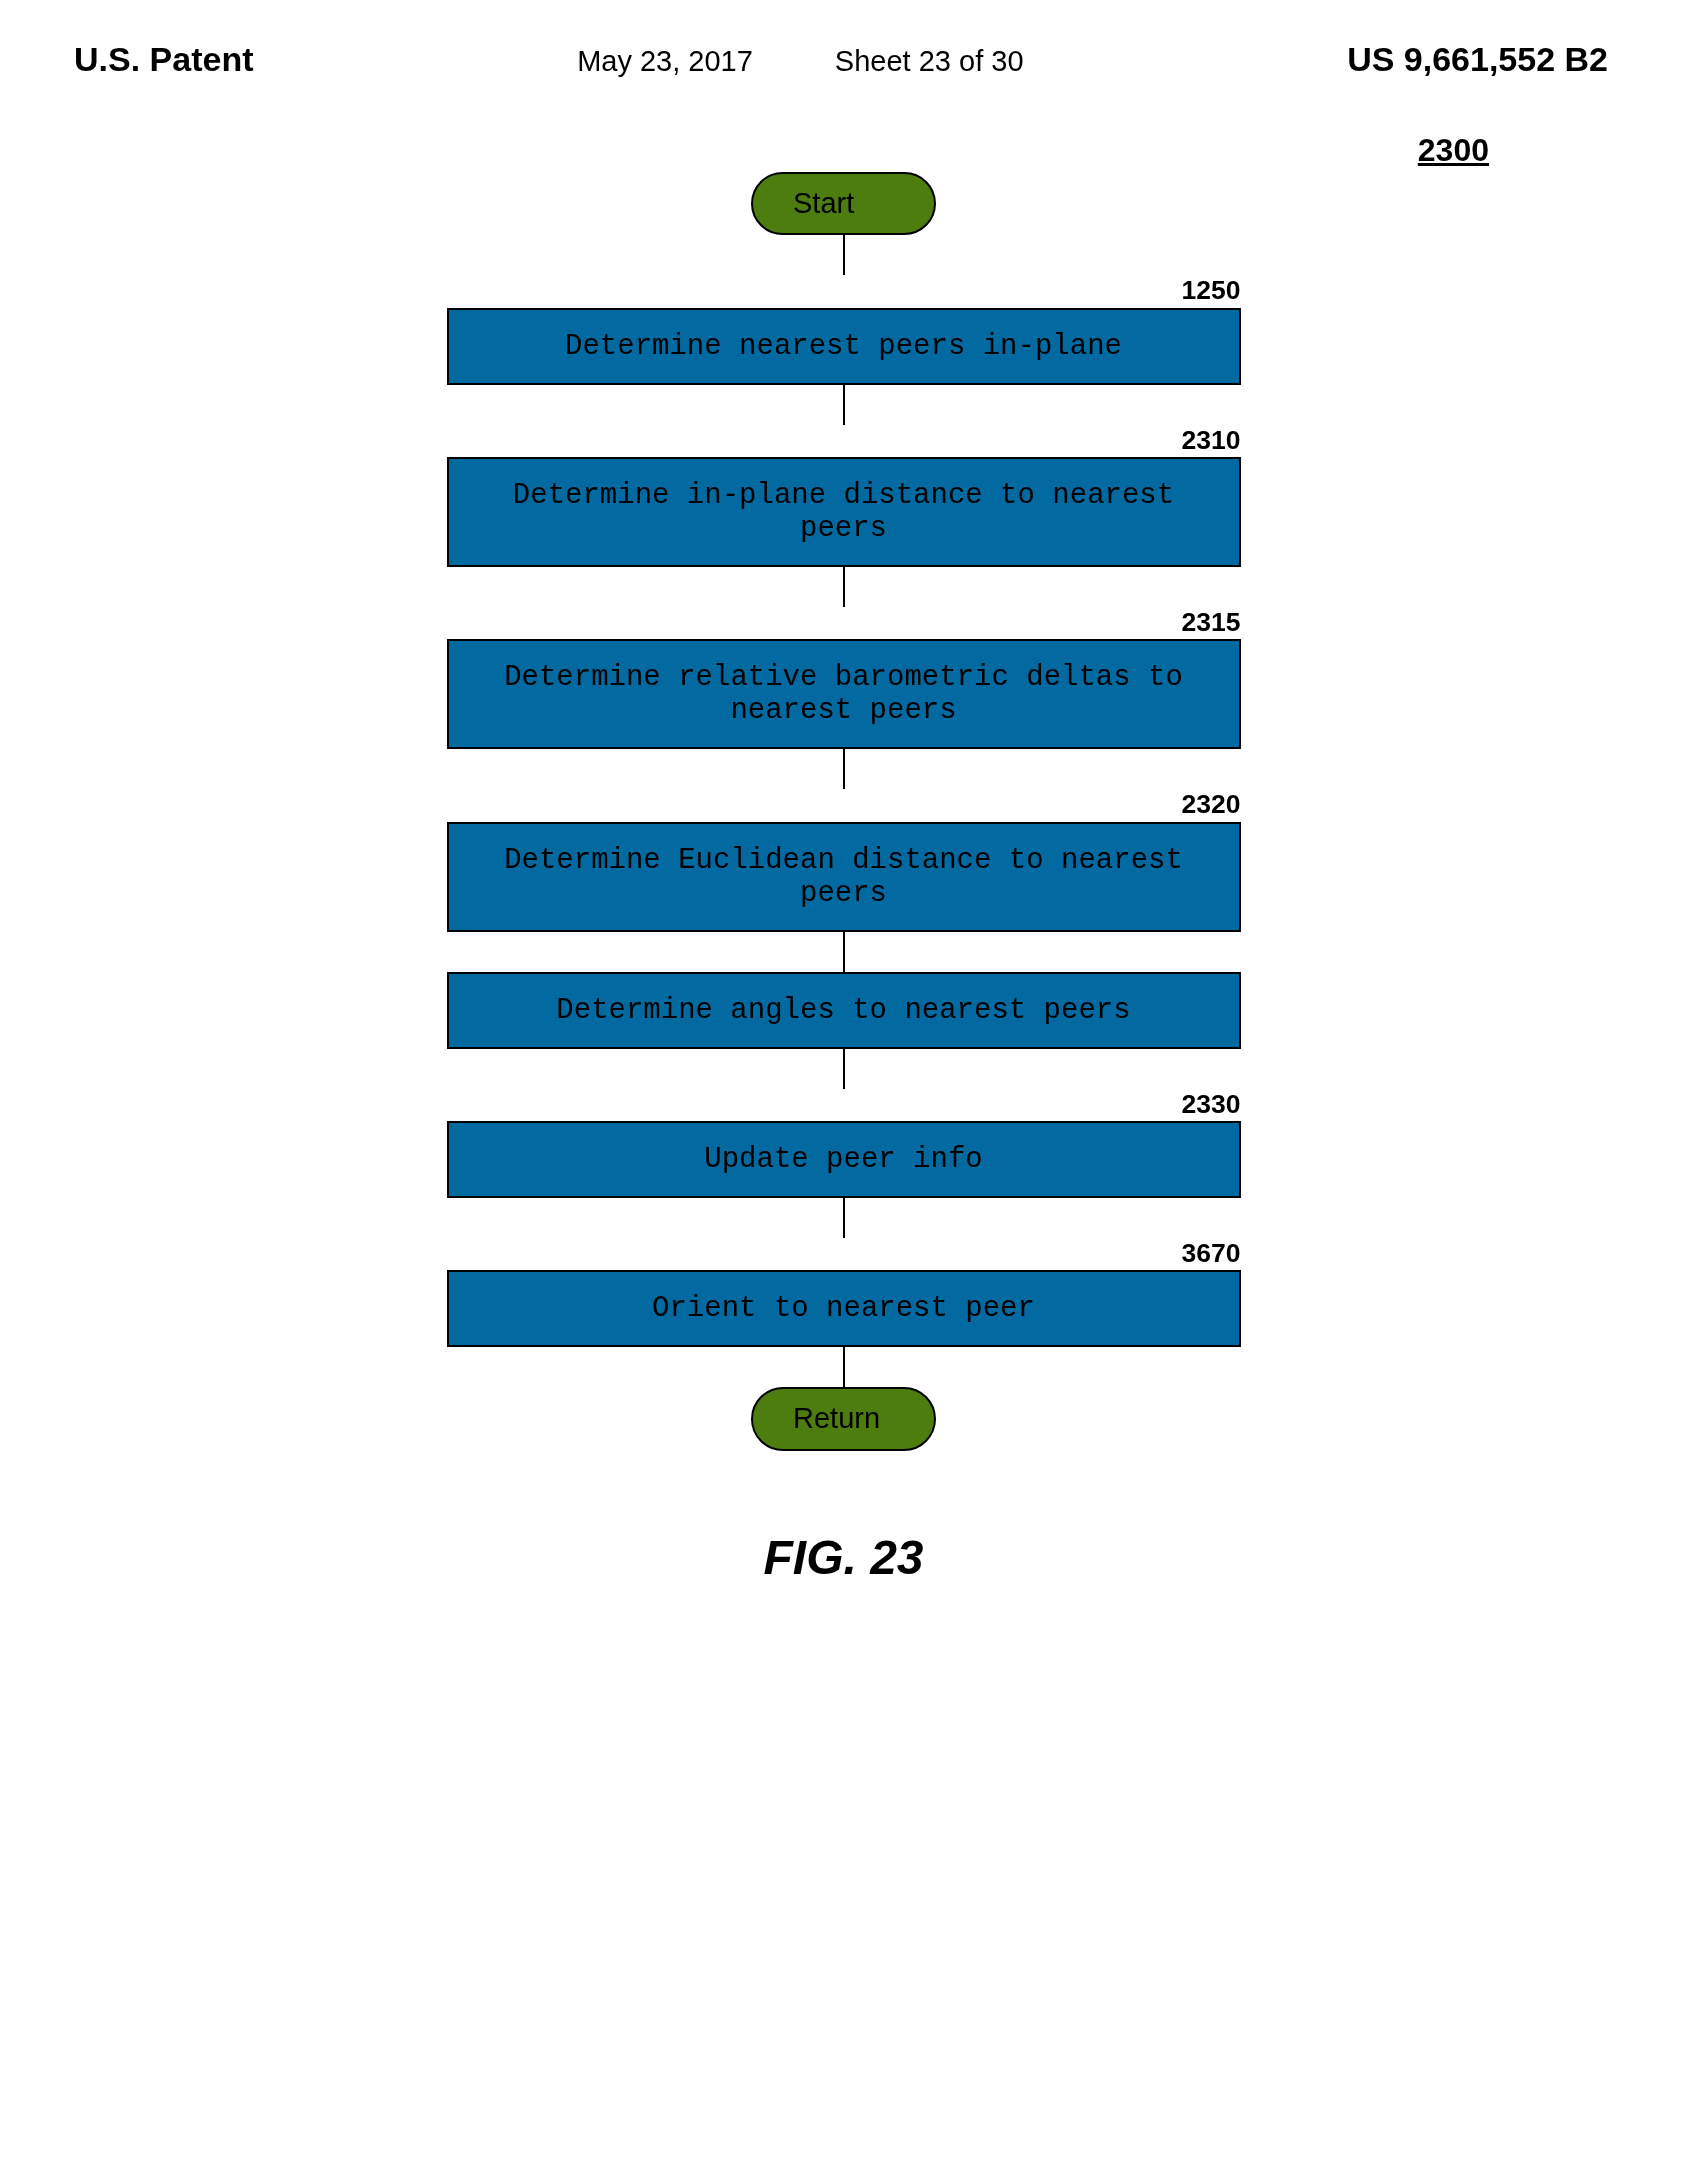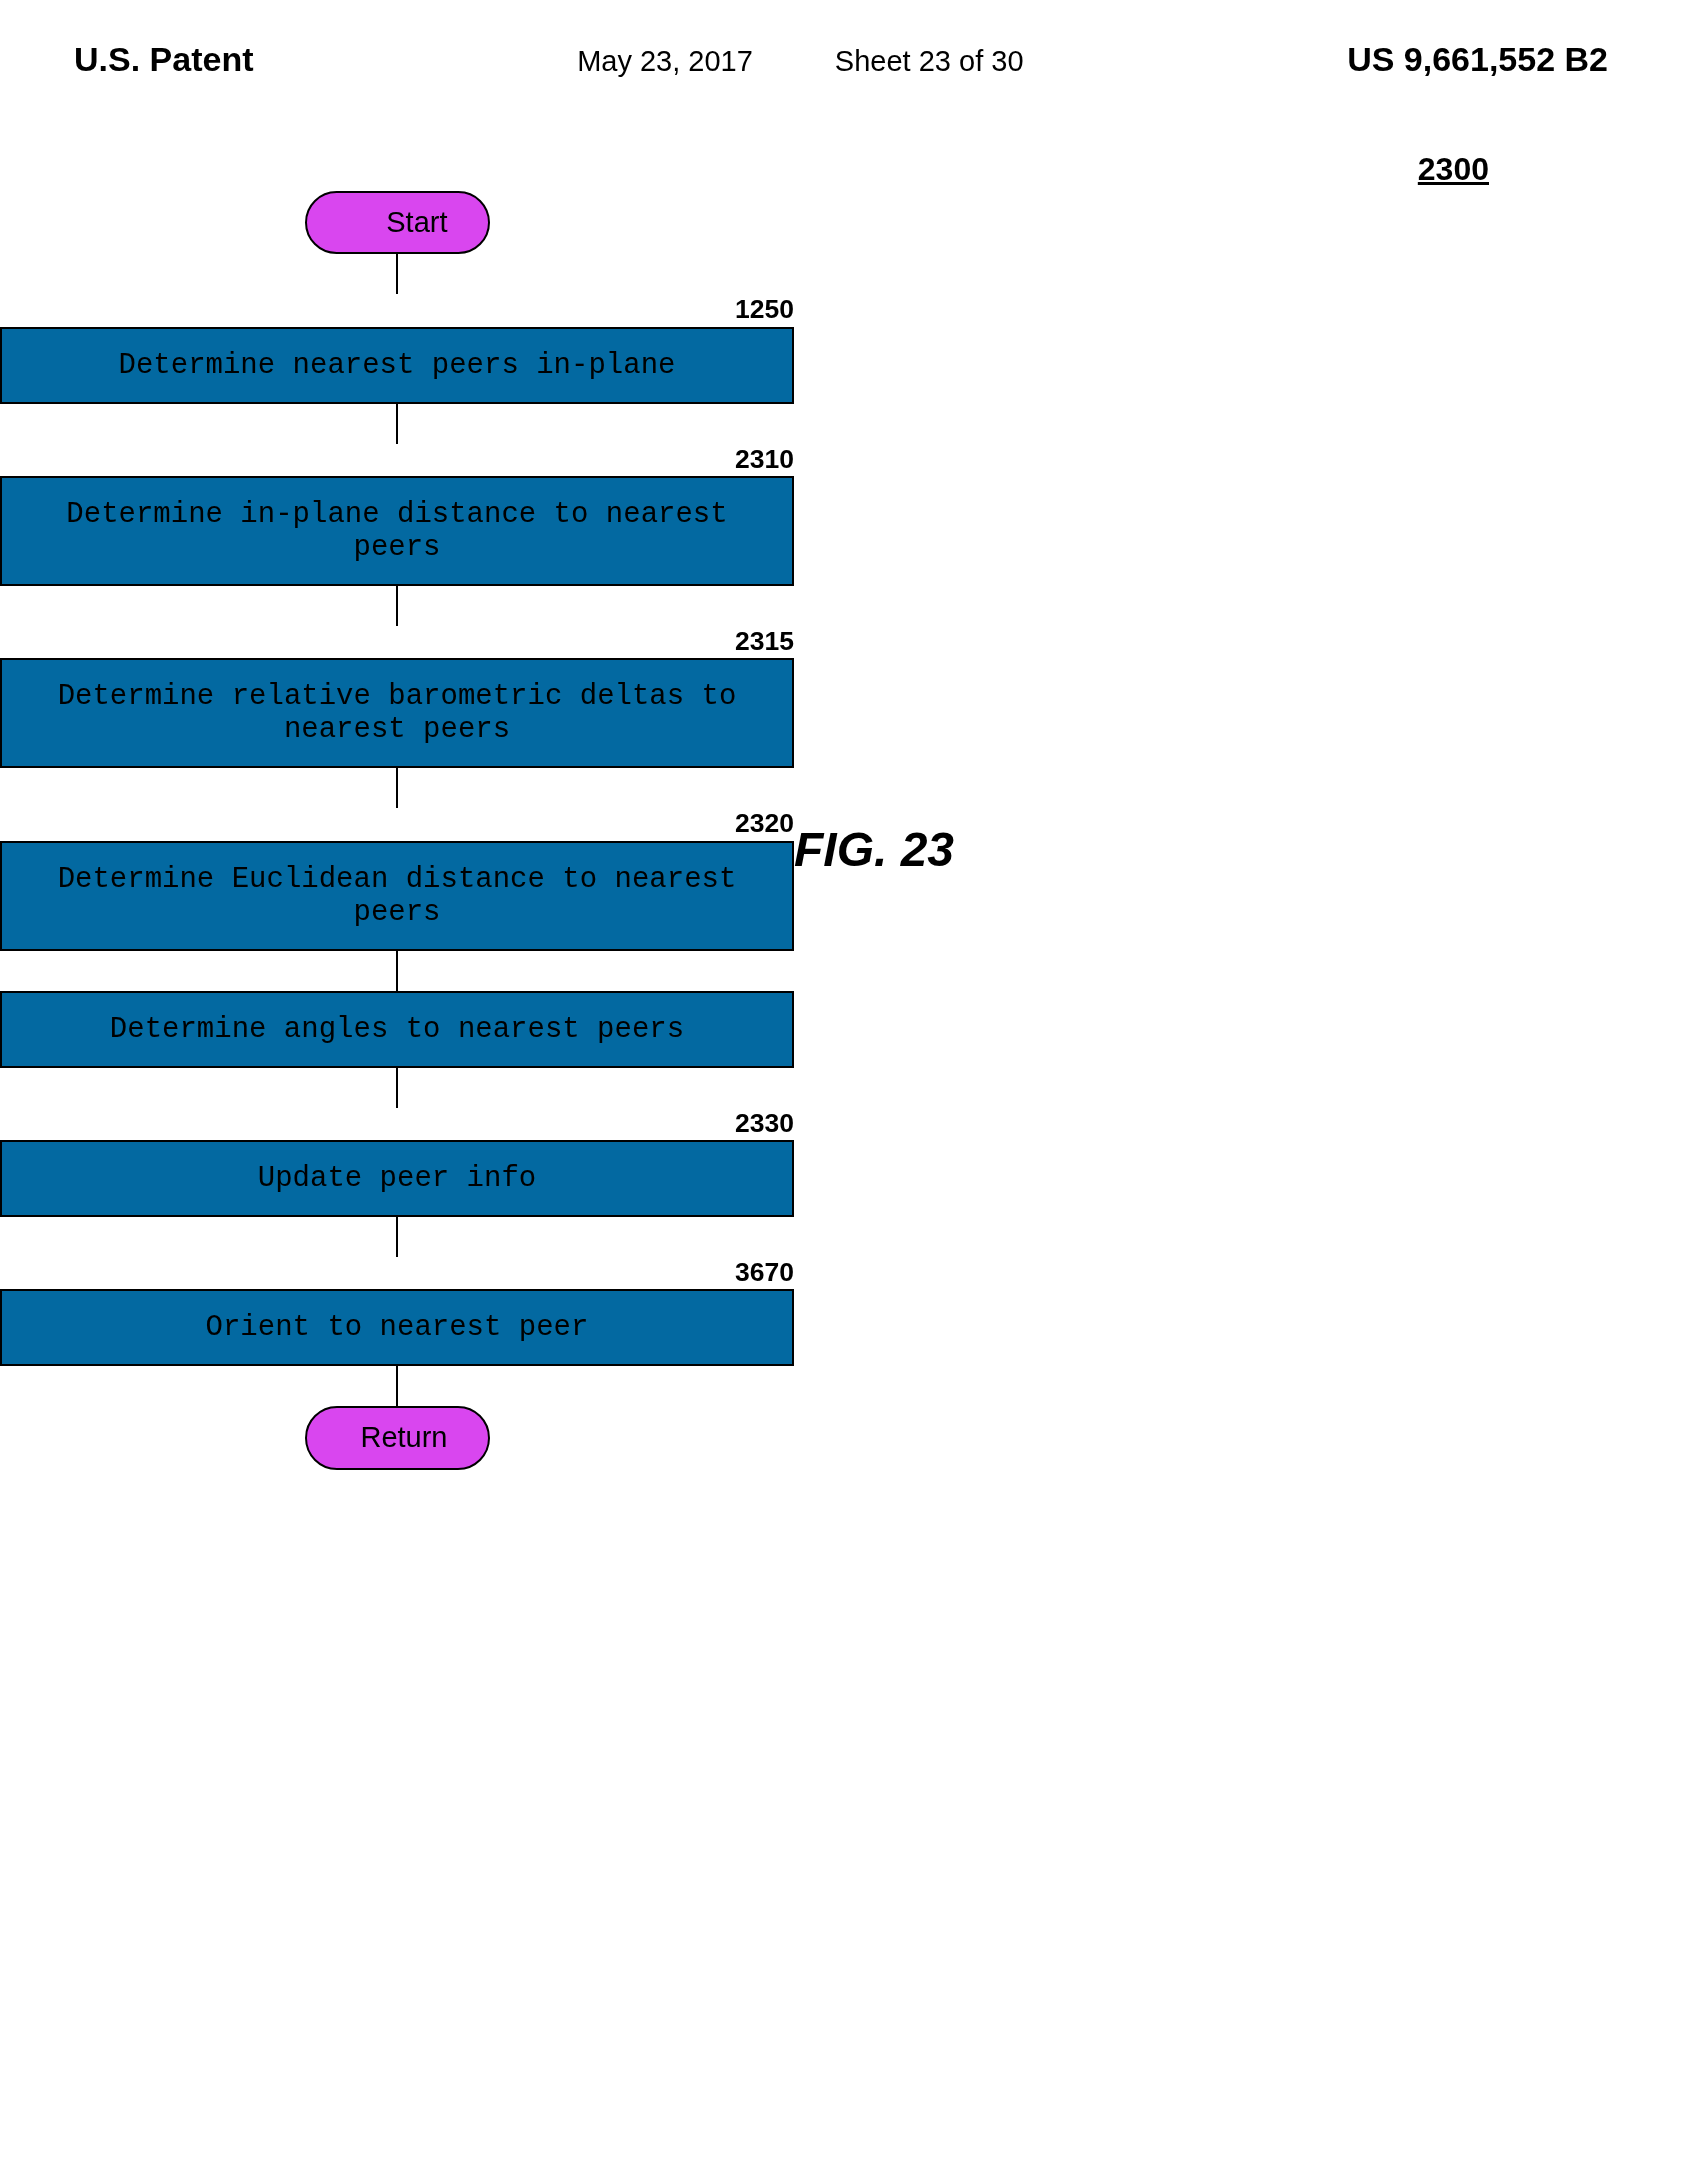--- a/index.html
+++ b/index.html
@@ -17,23 +17,23 @@
     .header {
       display: flex;
       justify-content: space-between;
       align-items: baseline;
       padding: 40px 79px 0 74px;
     }
 
     
     .diagram-container {
       display: flex;
-      flex-direction: row;
+      flex-direction: column;
       align-items: center;
-      margin-top: 72px;
+      margin-top: 53px;
       position: relative;
     }
 
     
     .diagram-number {
       position: absolute;
       top: 0;
       right: 198px;
       font-size: 32px;
       font-weight: bold;
@@ -48,22 +48,22 @@
       margin-top: 40px;
       gap: 0;
     }
 
     
     .oval {
       border: 2px solid #000;
       border-radius: 33px;
       padding: 13.2px 40px;
       font-size: 29px;
-      background: #d946ef;
-      text-align: right;
+      background: #4d7c0f;
+      text-align: left;
       min-width: 185px;
     }
 
     
     .box {
       border: 2px solid #000;
       padding: 20px 26.5px;
       font-size: 29px;
       background: #0369a1;
       text-align: center;

